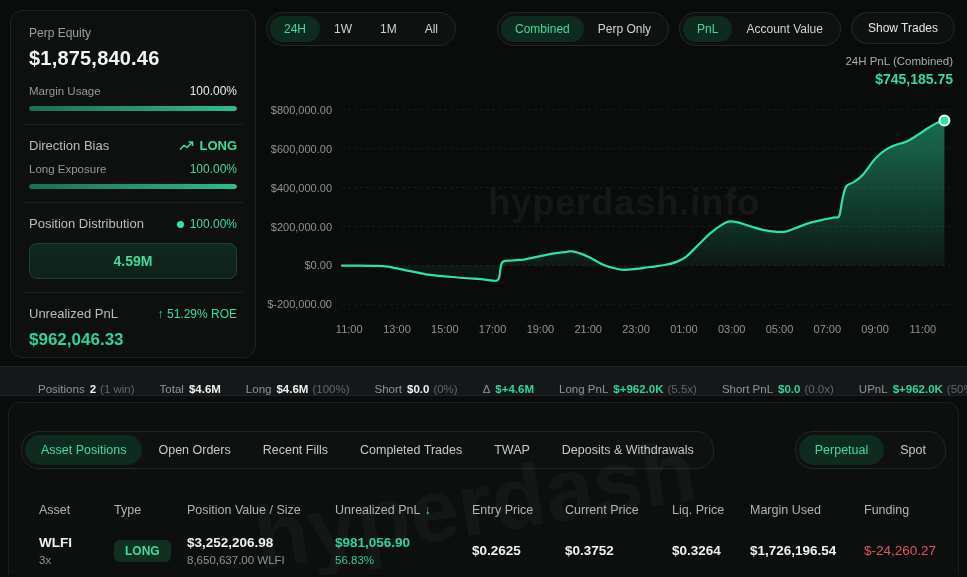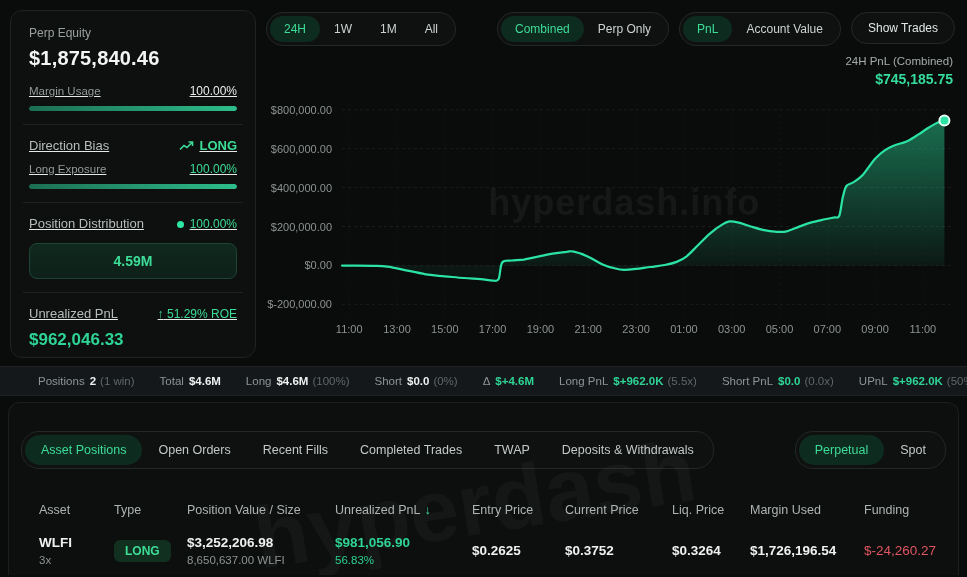--- a/index.html
+++ b/index.html
@@ -11,21 +11,21 @@
   }
   .top { display:flex; padding:10px 12px 0 10px; }
 
   
   .summary-card {
     width:246px; flex:0 0 auto; height:348px;
     background:#0d100f; border:1px solid #1e2322; border-radius:12px;
     padding:15px 18px 8px;
   }
   .divider { border-top:1px solid #1d2120; margin:13px -6px; }
-  .row-between { display:flex; justify-content:space-between; align-items:center;text-decoration:underline; }
+  .row-between { display:flex; justify-content:space-between; align-items:center; }
   .label-sm  { font-size:12px; color:#9aa09e; }
   .label-med { font-size:13px; color:#b7bdbb; }
   .label-dim { font-size:11.5px; color:#949a98; }
   .equity-value { font-size:20px; font-weight:bold; color:#f2f5f4; margin:7px 0 14px; letter-spacing:.2px; }
   .pct-white { font-size:12px; color:#e8ebea; }
   .pct-green { font-size:12px; color:#3ddc97; }
   .bar { height:5px; border-radius:3px; background:#1d2623; margin-top:8px; overflow:hidden; }
   .bar i { display:block; height:100%; border-radius:3px;
            background:linear-gradient(90deg,#1c6e52,#2dbd8b); }
   .bias-val { display:flex; align-items:center; gap:5px; font-size:13px; font-weight:bold; color:#3ddc97; }
@@ -63,21 +63,21 @@
     font-size:36px; font-weight:600; color:rgba(255,255,255,0.05);
     white-space:nowrap; pointer-events:none; letter-spacing:1px;
   }
   #chart-svg { display:block; }
   .axis-text { font-size:11px; fill:#8d9392; font-family:"Liberation Sans",sans-serif; }
 
   
   .stats-bar {
     margin-top:8px; height:30px; background:#15181a;
     border-top:1px solid #1f2324; border-bottom:1px solid #1f2324;
-    display:flex; align-items:center; padding-left:38px; gap:25px;
+    display:flex; align-items:flex-end; padding-left:38px; gap:25px;
     font-size:11.5px; white-space:nowrap; overflow:hidden;
   }
   .stat .lbl { color:#8d9493; margin-right:5px; }
   .stat .val { color:#eef1f0; font-weight:bold; }
   .stat .val.green { color:#2ed495; }
   .stat .extra { color:#5f6765; margin-left:4px; }
 
   
   .positions-card {
     margin:6px 8px 0; height:173px; position:relative; overflow:hidden;

